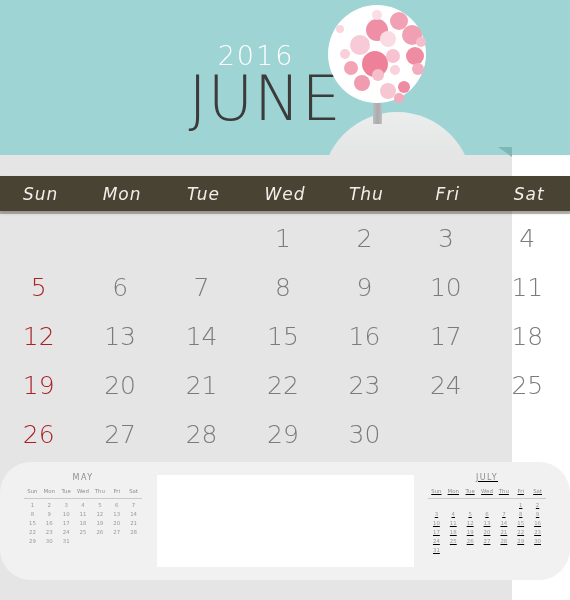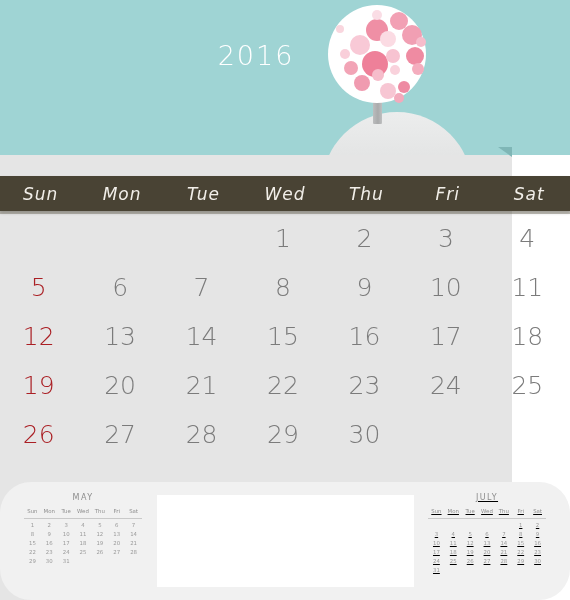--- a/index.html
+++ b/index.html
@@ -89,21 +89,21 @@
     display: flex; align-items: center; justify-content: center;
     font-family: "DejaVu Sans", sans-serif;
     font-size: 25px; font-weight: 300; color: #7b7b7b;
     letter-spacing: 0px; padding-right: 4px;
   }
   .cell.sun { color: #aa1f24; }
   .cell.empty { color: transparent; }
 
   
   .footer {
-    position: absolute; left: 0; top: 482px; width: 570px; height: 118px;
+    position: absolute; left: 0; top: 462px; width: 570px; height: 118px;
     background: #f1f1f1;
     border-radius: 31px;
   }
   .notes {
     position: absolute; left: 157px; top: 13px; width: 257px; height: 92px;
     background: #ffffff;
   }
   .mini { position: absolute; top: 11px; }
   .mini.left  { left: 24px;  width: 118px; }
   .mini.right { left: 428px; width: 118px; text-decoration: underline; }
@@ -127,20 +127,21 @@
   }
   .mini-head span { color: #8d8d8d; }
 </style>
 </head>
 <body>
 
 <div class="page">
 
   <div class="hero">
     <div class="hero-year">2016</div>
+    <div class="hero-month">JUNE</div>
 
     <div class="hill"></div>
     <div class="trunk"></div>
     <div class="branch br1"></div>
     <div class="branch br2"></div>
     <div class="branch br3"></div>
     <div class="canopy" id="canopy">
         <div class="blossom" style="left: 38px; top: 14px; width: 22px; height: 22px; background: rgb(239, 143, 165);"></div>
         <div class="blossom" style="left: 62px; top: 7px; width: 18px; height: 18px; background: rgb(242, 160, 180);"></div>
         <div class="blossom" style="left: 22px; top: 30px; width: 20px; height: 20px; background: rgb(248, 201, 214);"></div>

